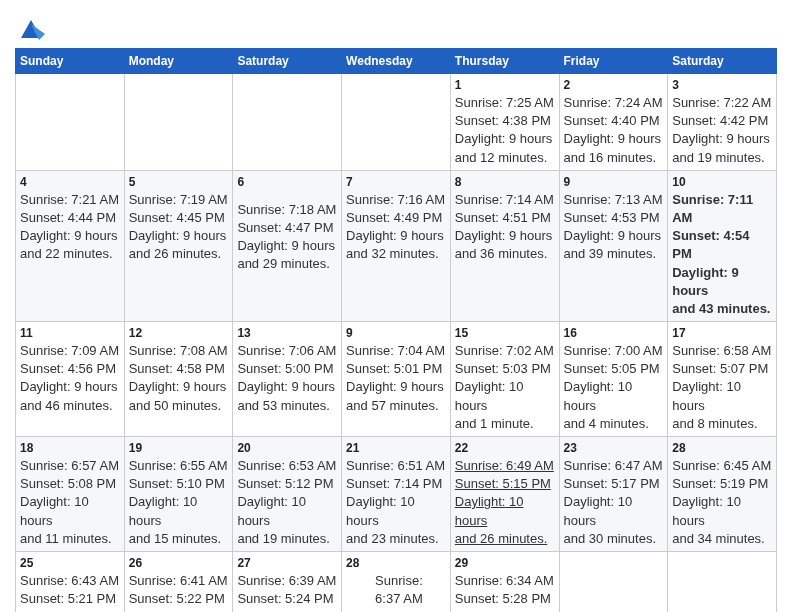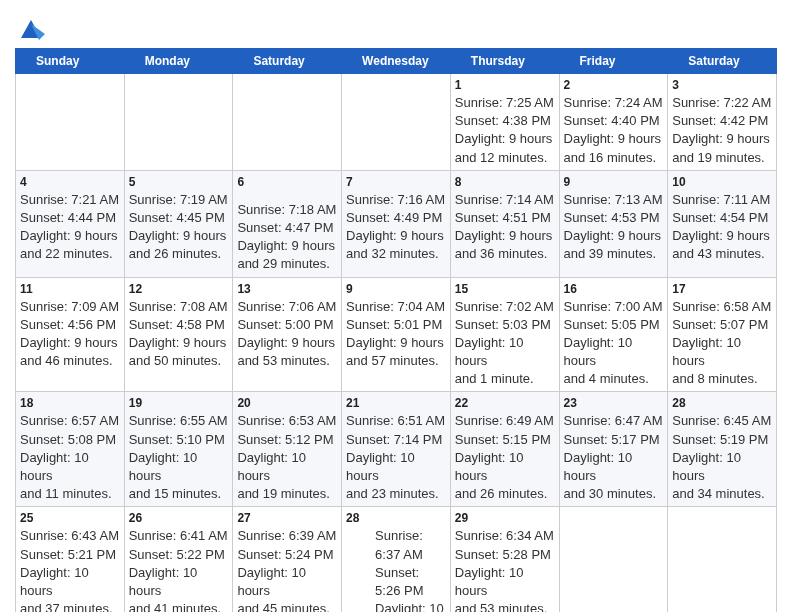--- a/index.html
+++ b/index.html
@@ -50,21 +50,21 @@
     .calendar-table {
       width: 100%;
       border-collapse: collapse;
       table-layout: fixed;
     }
     .calendar-table th {
       background: #2060c0;
       color: #fff;
       font-size: 12px;
       font-weight: bold;
-      padding: 5px 20px;
+      padding: 5px 4px;
       text-align: left;
       border: 1px solid #2060c0;
     }
     .calendar-table td {
       border: 1px solid #ccc;
       vertical-align: top;
       padding: 4px 4px 3px 4px;
       font-size: 9.5px;
       color: #333;
       height: 82px;
@@ -188,21 +188,21 @@
         </td>
         <td>
           <span class="day-number">9</span>
           <div class="day-info" style="white-space: pre-line;">Sunrise: 7:13 AM
 Sunset: 4:53 PM
 Daylight: 9 hours
 and 39 minutes.</div>
         </td>
         <td>
           <span class="day-number">10</span>
-          <div class="day-info" style="white-space: pre-line;">Sunrise: 7:11 AM
+          <div class="day-info" style="white-space: pre-line; font-weight: bold;">Sunrise: 7:11 AM
 Sunset: 4:54 PM
 Daylight: 9 hours
 and 43 minutes.</div>
         </td>
       </tr>
       <tr>
         <td>
           <span class="day-number">11</span>
           <div class="day-info" style="white-space: pre-line;">Sunrise: 7:09 AM
 Sunset: 4:56 PM
@@ -276,21 +276,21 @@
         </td>
         <td>
           <span class="day-number">21</span>
           <div class="day-info" style="white-space: pre-line;">Sunrise: 6:51 AM
 Sunset: 7:14 PM
 Daylight: 10 hours
 and 23 minutes.</div>
         </td>
         <td>
           <span class="day-number">22</span>
-          <div class="day-info" style="white-space: pre-line;">Sunrise: 6:49 AM
+          <div class="day-info" style="white-space: pre-line; text-decoration: underline;">Sunrise: 6:49 AM
 Sunset: 5:15 PM
 Daylight: 10 hours
 and 26 minutes.</div>
         </td>
         <td>
           <span class="day-number">23</span>
           <div class="day-info" style="white-space: pre-line;">Sunrise: 6:47 AM
 Sunset: 5:17 PM
 Daylight: 10 hours
 and 30 minutes.</div>

